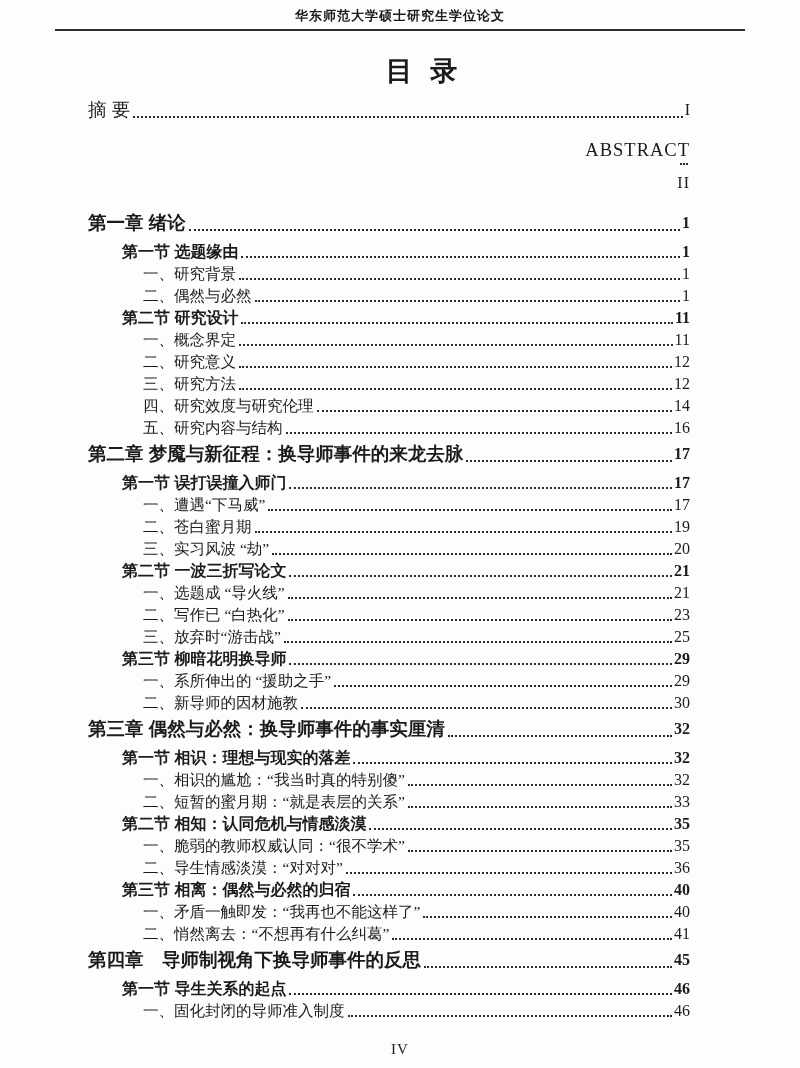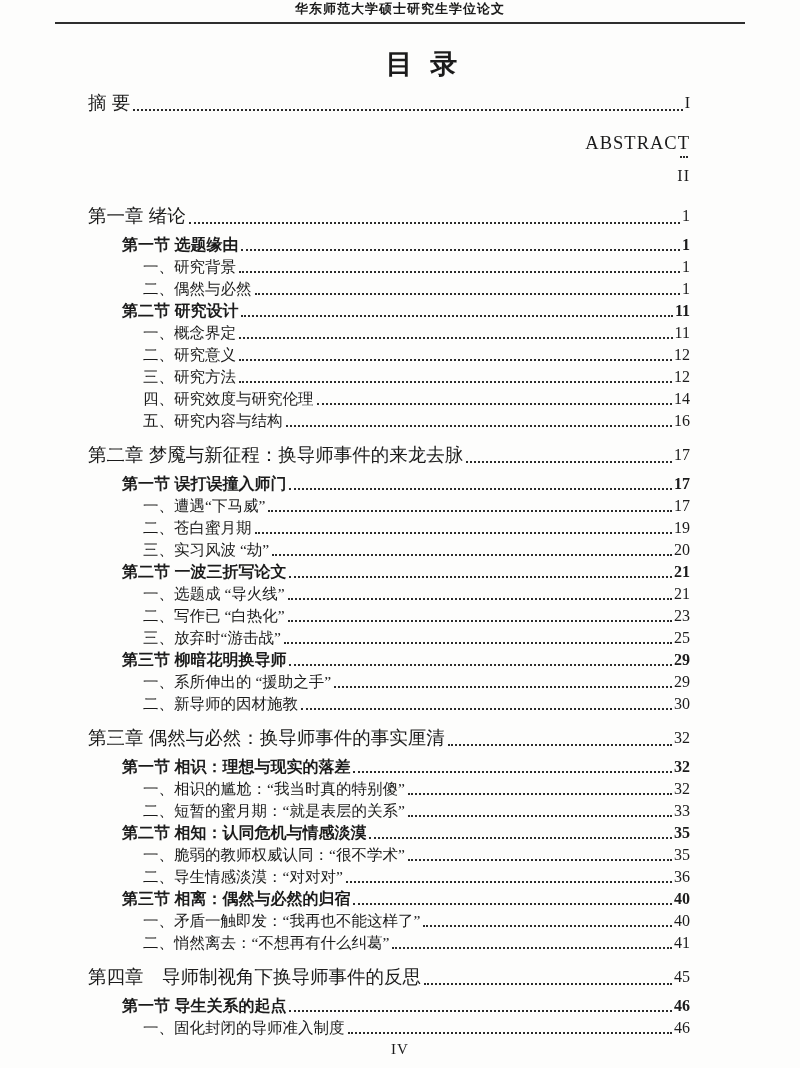--- a/index.html
+++ b/index.html
@@ -14,20 +14,21 @@
   }
   .scan-page {
     position: relative;
     width: 800px;
     height: 1068px;
     background: var(--paper, #fdfdfc);
     color: var(--ink, #1b1b1b);
     overflow: hidden;
   }
   .doc-header {
+    padding-top: 7px;
     text-align: center;
     font-size: 13px;
     font-weight: bold;
     letter-spacing: 1px;
     font-family: "Liberation Serif", "DejaVu Serif", serif;
   }
   .header-rule {
     width: 690px;
     margin: 4px auto 0 auto;
     border-bottom: 2px solid #2e2e2e;
@@ -71,23 +72,23 @@
     margin-bottom: 14px;
     font-family: "Liberation Sans", "DejaVu Sans", sans-serif;
   }
   .lv-front.latin {
     font-family: "Liberation Serif", "DejaVu Serif", serif;
     letter-spacing: 1px;
     flex-direction: column;
   }
   .lv-chapter {
     font-size: 18.5px;
-    font-weight: normal;
+    font-weight: bold;
     line-height: 26px;
-    margin-top: 10px;
+    margin-top: 2px;
     margin-bottom: 5px;
     font-family: "Liberation Sans", "DejaVu Sans", sans-serif;
     align-items: flex-end;
   }
   .lv-section {
     font-weight: bold;
     font-size: 16px;
     margin-left: 34px;
     font-family: "Liberation Sans", "DejaVu Sans", sans-serif;
   }

